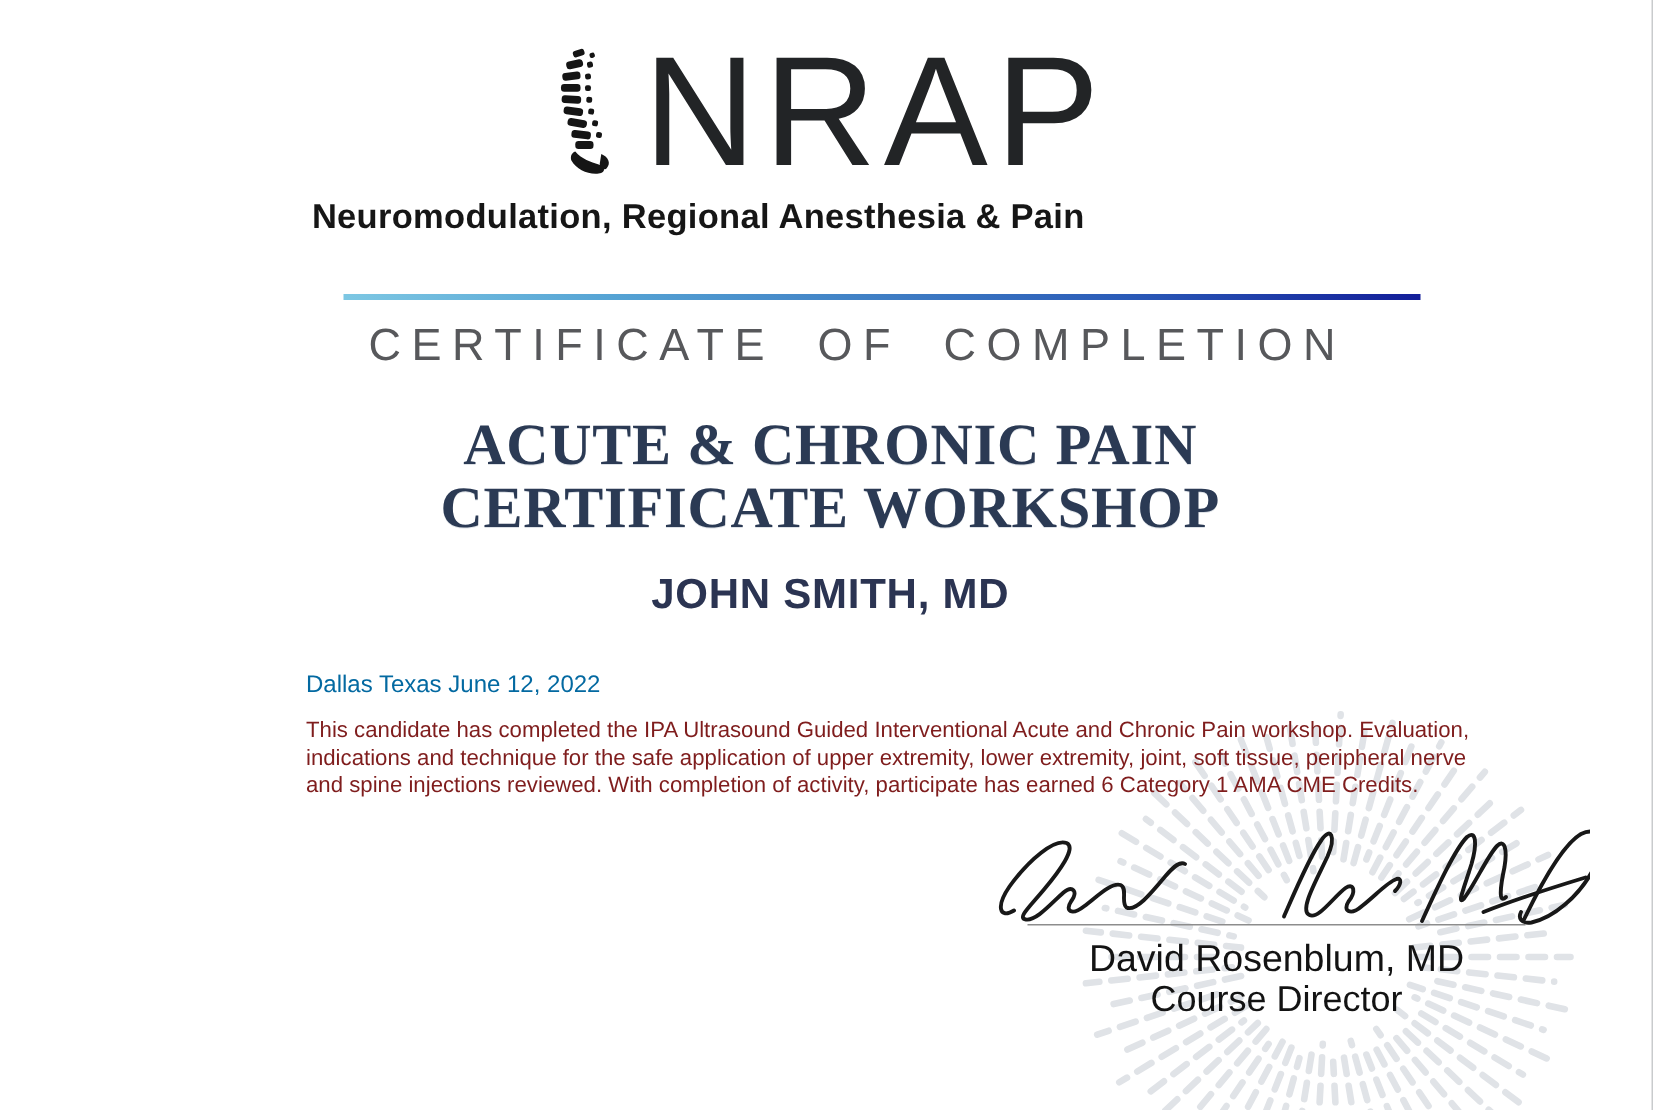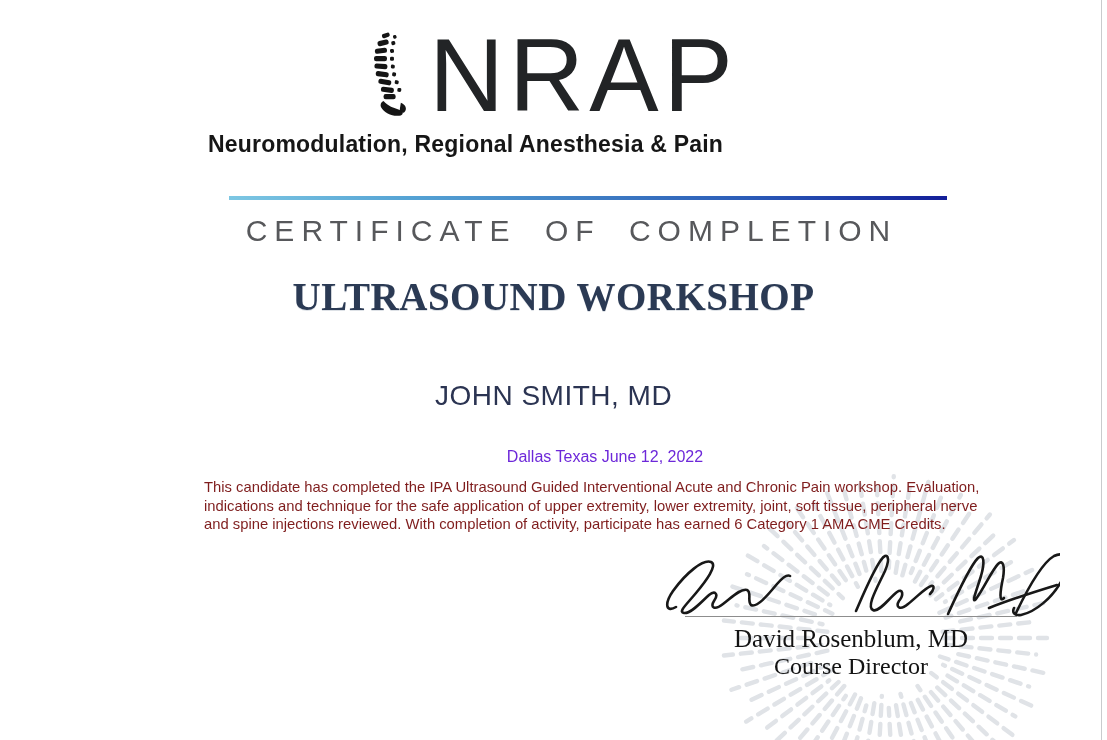--- a/index.html
+++ b/index.html
@@ -23,35 +23,35 @@
   .rule{position:absolute;left:229px;top:196px;width:718px;height:4px;
     background:linear-gradient(90deg,#7dc7e3 0%,#55a3d4 25%,#3f7ec4 50%,#2b5cb8 72%,#131e99 100%);}
 
   
   .cert-heading{position:absolute;left:18px;top:214px;width:1107px;text-align:center;
     font-size:30px;font-weight:400;color:#57585b;letter-spacing:7px;word-spacing:13px;}
   .course-title{position:absolute;left:0;top:276px;width:1107px;text-align:center;
     font-family:"Liberation Serif",serif;font-weight:700;font-size:39px;line-height:42px;
     color:#2b3a54;letter-spacing:.5px;text-shadow:0 1px 0 rgba(180,188,200,.45);}
   .recipient{position:absolute;left:0;top:380px;width:1107px;text-align:center;
-    font-size:28px;font-weight:400;color:#2b3452;letter-spacing:.5px;}
+    font-size:28px;font-weight:700;color:#2b3452;letter-spacing:.5px;}
 
   
-  .event-date{position:absolute;left:220px;top:448px;width:770px;text-align:center;
-    font-size:16px;color:#6d28d9;}
+  .event-date{position:absolute;left:204px;top:448px;width:770px;text-align:left;
+    font-size:16px;color:#0369a1;}
   .statement{position:absolute;left:204px;top:478px;width:790px;z-index:2;
     font-size:14.8px;line-height:18.6px;color:#7f1d1d;}
   .statement div{white-space:nowrap;}
 
   
   .sunburst{position:absolute;left:717px;top:470px;z-index:0;}
   .signature-svg{position:absolute;left:650px;top:540px;z-index:3;}
   .sig-line{position:absolute;left:685px;top:616px;width:332px;height:1px;background:#8d8d8d;z-index:3;}
   .signatory{position:absolute;left:685px;top:625px;width:332px;text-align:center;z-index:3;
-    font-family:Liberation Serif, serif;color:#131313;}
+    font-family:Liberation Sans, sans-serif;color:#131313;}
   .signatory .name{font-size:25px;line-height:28px;}
   .signatory .role{font-size:24px;line-height:27px;}
 </style>
 </head>
 <body>
 
 <div class="stage">
 
   <div class="logo-row">
     <svg class="spine-svg" width="52" height="92" viewBox="0 0 60 100" aria-hidden="true">
@@ -80,21 +80,22 @@
     <div class="brand">NRAP</div>
   </div>
 
   <div class="tagline">Neuromodulation, Regional Anesthesia &amp; Pain</div>
 
   <div class="rule"></div>
 
   <div class="cert-heading">CERTIFICATE OF COMPLETION</div>
 
   <div class="course-title">
-    <div>ULTRASOUND WORKSHOP</div>
+    <div>ACUTE &amp; CHRONIC PAIN</div>
+    <div>CERTIFICATE WORKSHOP</div>
   </div>
 
   <div class="recipient">JOHN SMITH, MD</div>
 
   <div class="event-date">Dallas Texas June 12, 2022</div>
 
   <div class="statement">
     <div>This candidate has completed the IPA Ultrasound Guided Interventional Acute and Chronic Pain workshop. Evaluation,</div>
     <div>indications and technique for the safe application of upper extremity, lower extremity, joint, soft tissue, peripheral nerve</div>
     <div>and spine injections reviewed. With completion of activity, participate has earned 6 Category 1 AMA CME Credits.</div>

